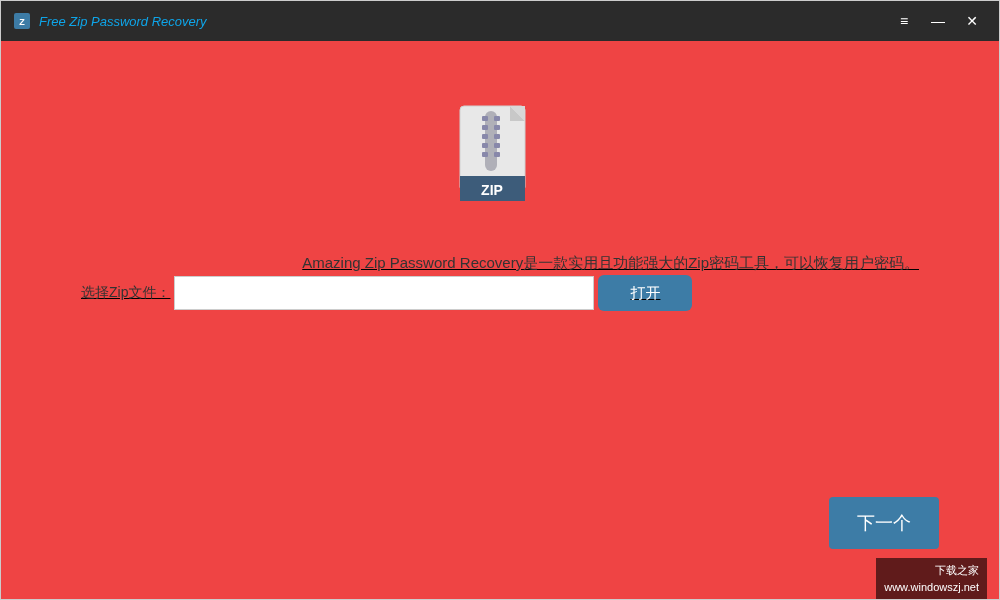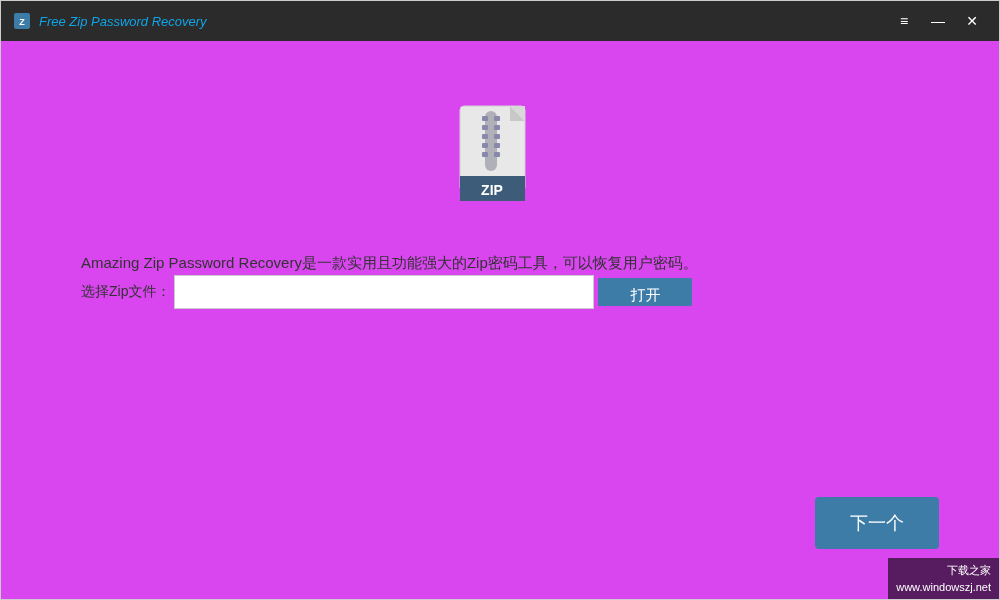--- a/index.html
+++ b/index.html
@@ -76,26 +76,27 @@
       font-size: 14px;
       cursor: pointer;
       display: flex;
       align-items: center;
       justify-content: center;
       border-radius: 2px;
     }
 
     .content {
       flex: 1;
-      background: #d946ef;
+      background: #ef4444;
       display: flex;
       flex-direction: column;
-      align-items: flex-start;
+      align-items: flex-end;
       padding: 60px 80px 30px 80px;
       position: relative;
+      text-decoration: underline;
     }
 
     .zip-icon-container {
       width: 100%;
       display: flex;
       justify-content: center;
       margin-bottom: 40px;
     }
 
     .zip-icon {
@@ -140,46 +141,46 @@
       outline: none;
     }
 
     .open-btn {
       background: #3d7ca6;
       color: #fff;
       border: none;
       padding: 8px 32px;
       font-size: 15px;
       cursor: pointer;
-      border-radius: 1px;
-      height: 28px;
+      border-radius: 6px;
+      height: 36px;
       font-family: "Microsoft YaHei", Arial, sans-serif;
     }
 
     .next-btn-container {
       position: absolute;
       bottom: 50px;
       right: 60px;
     }
 
     .next-btn {
       background: #3d7ca6;
       color: #fff;
       border: none;
-      padding: 14px 35px;
+      padding: 14px 28px;
       font-size: 18px;
       cursor: pointer;
       border-radius: 4px;
       font-family: "Microsoft YaHei", Arial, sans-serif;
     }
 
     .watermark {
       position: absolute;
       bottom: 0;
-      right: 0;
+      right: 12px;
       background: rgba(0,0,0,0.6);
       color: #fff;
       font-size: 11px;
       padding: 4px 8px;
       text-align: right;
       line-height: 1.5;
     }
   </style>
 </head>
 <body>

